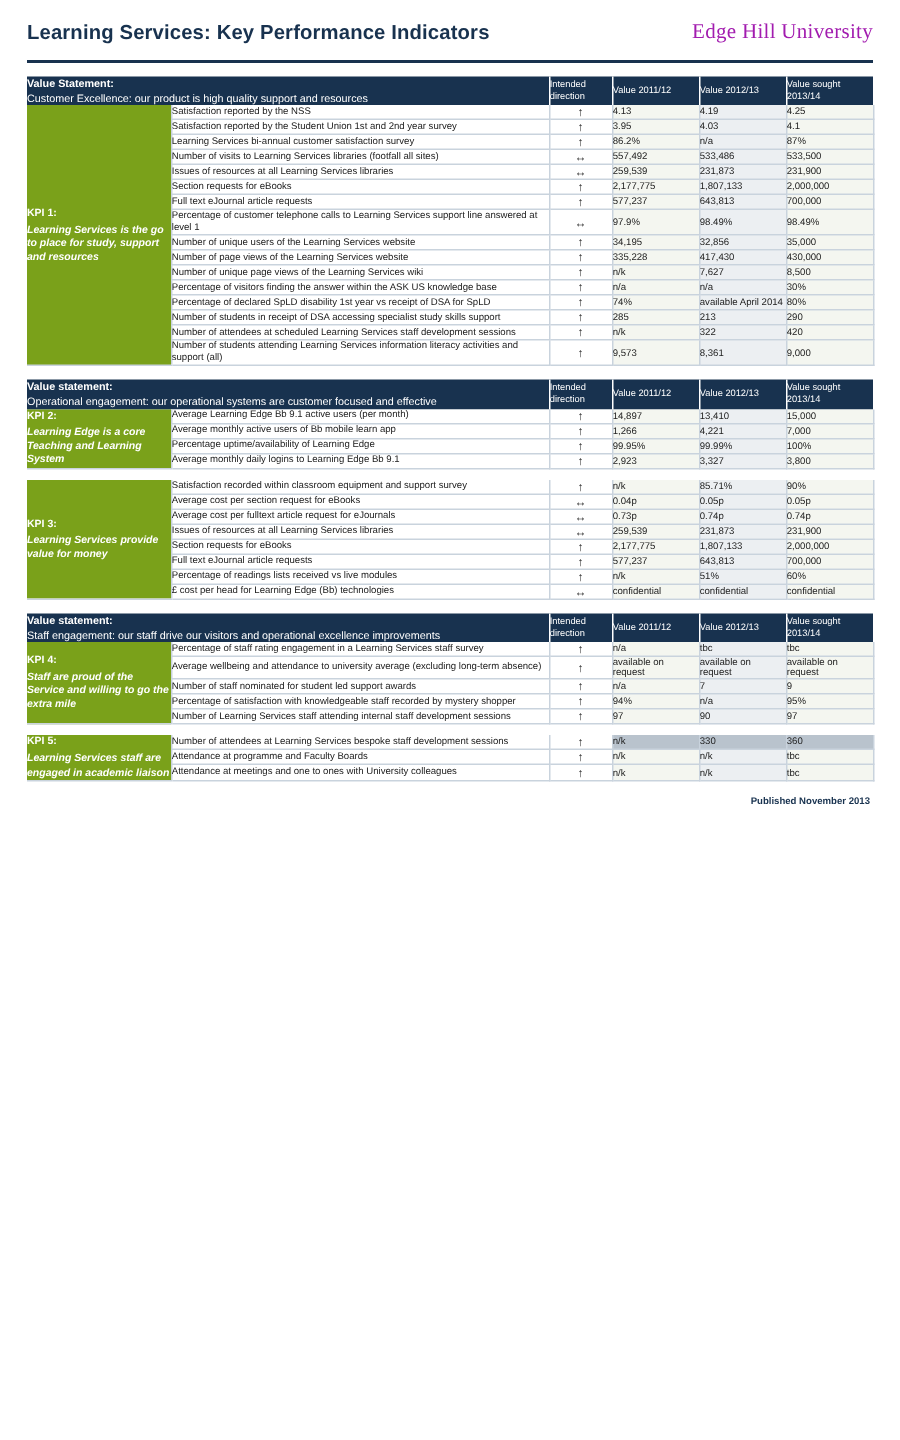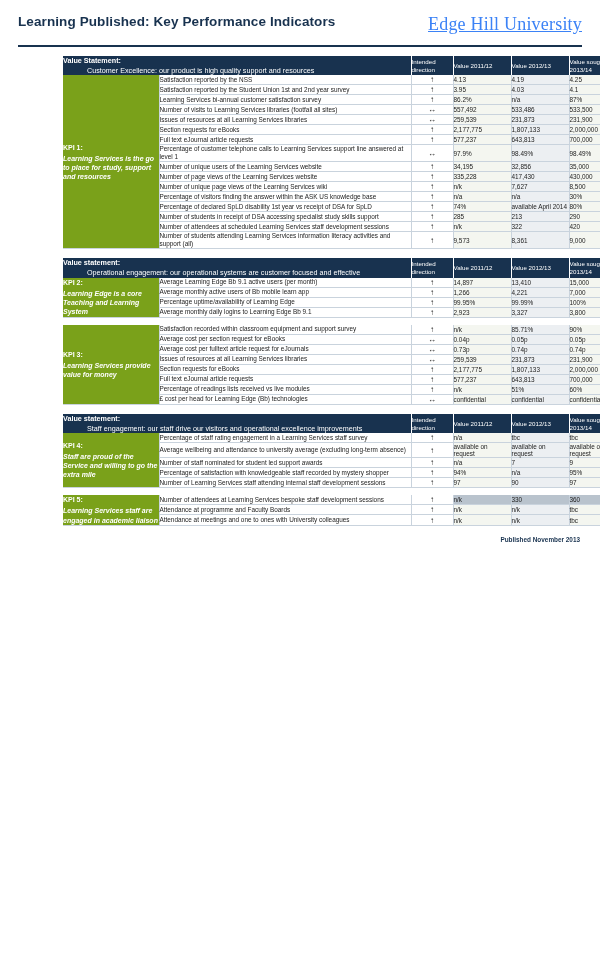--- a/index.html
+++ b/index.html
@@ -8,41 +8,41 @@
     background:#ffffff;
     font-family:"Liberation Sans", sans-serif;
     color:#222;
     -webkit-font-smoothing:antialiased;
   }
   .page{position:relative;width:600px;height:960px;box-sizing:border-box;padding:0 18px;}
 
   
   .doc-header{display:flex;align-items:flex-start;justify-content:space-between;padding-top:14px;padding-bottom:8px;}
   .doc-title{font-size:13.5px;font-weight:bold;color:#18324f;letter-spacing:0.1px;}
-  .brand{font-family:"Liberation Serif", serif;font-size:18px;color:#3b82f6;letter-spacing:0.2px;text-decoration:underline;}
+  .brand{font-family:"Liberation Serif", serif;font-size:14px;color:#a21caf;letter-spacing:0.2px;}
   .rule{height:2px;background:#18324f;margin-top:2px;}
 
   
-  .section{margin-top:9px;margin-left:45px;}
+  .section{margin-top:9px;}
   table.kpi{border-collapse:collapse;width:564px;table-layout:fixed;font-size:6.4px;}
   table.kpi td,table.kpi th{padding:0;vertical-align:middle;}
 
   
   col.c-left{width:96px;}
   col.c-desc{width:252px;}
   col.c-dir{width:42px;}
   col.c-v1{width:58px;}
   col.c-v2{width:58px;}
   col.c-v3{width:58px;}
 
   
   .vs-band td{background:#18324f;color:#ffffff;}
   .vs-main{padding:6px 8px 7px 8px;line-height:1.35;}
   .vs-label{font-weight:bold;font-size:7.2px;display:block;}
-  .vs-text{font-size:7.2px;display:block;padding-left:24px;}
+  .vs-text{font-size:7.2px;display:block;}
   .vs-head{padding:5px 5px;font-size:6.2px;line-height:1.25;border-left:1px solid #ffffff;vertical-align:top;}
 
   
   .kpi-left{
     background:#7aa11a;color:#ffffff;
     padding:6px 7px;font-size:7px;line-height:1.3;
     vertical-align:middle;border-bottom:2px solid #ffffff;
   }
   .kpi-left .k-num{font-weight:bold;display:block;margin-bottom:2px;}
   .kpi-left .k-txt{font-style:italic;font-weight:bold;display:block;}
@@ -61,21 +61,21 @@
   .spacer td{height:7px;border:none;background:#ffffff;}
 
   .footer{margin-top:10px;text-align:right;font-size:6.4px;color:#18324f;font-weight:bold;padding-right:2px;}
 </style>
 </head>
 <body>
 
 <div class="page">
 
   <div class="doc-header">
-    <div class="doc-title">Learning Published: Key Performance Indicators</div>
+    <div class="doc-title">Learning Services: Key Performance Indicators</div>
     <div class="brand">Edge Hill University</div>
   </div>
   <div class="rule"></div>
 
   <div id="sections-root">
       <div class="section">
         <table class="kpi">
           <colgroup>
             <col class="c-left">
             <col class="c-desc">

